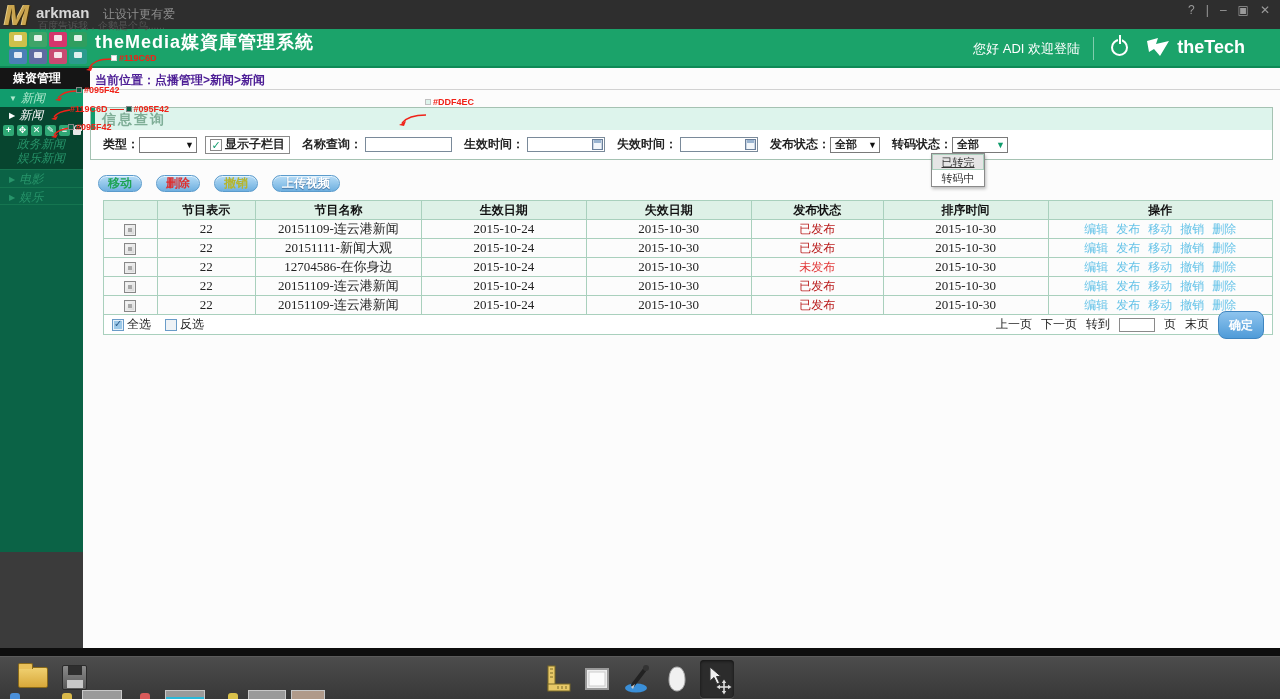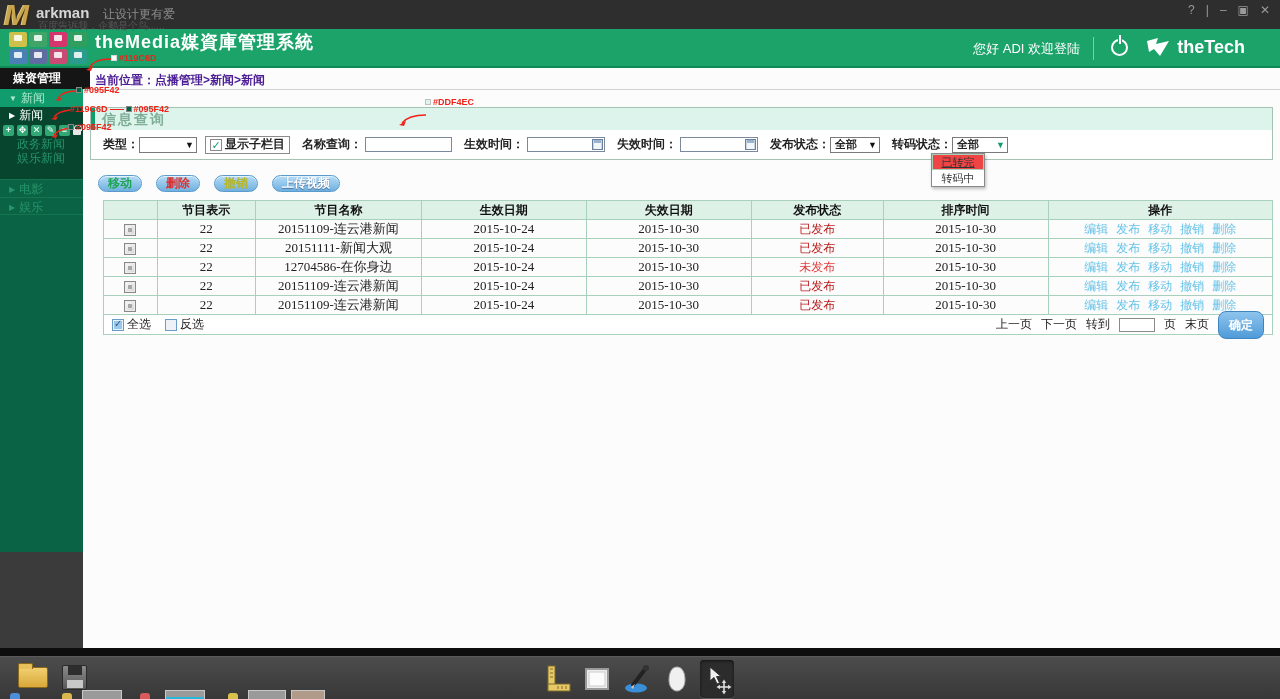--- a/index.html
+++ b/index.html
@@ -20,27 +20,27 @@
 .tile { border-radius:2px; position:relative; }
 .tile::after { content:""; position:absolute; left:5px; top:3px; width:8px; height:6px; background:rgba(255,255,255,.85); border-radius:1px; }
 .apptitle { position:absolute; left:95px; top:1px; font-size:18px; font-weight:bold; color:#fff; letter-spacing:1px; }
 .welcome { position:absolute; right:200px; top:11px; font-size:13px; color:#fff; }
 .hdr-div { position:absolute; right:186px; top:8px; width:1px; height:23px; background:rgba(255,255,255,.45); }
 .pwr { position:absolute; right:152px; top:10px; width:17px; height:17px; border:2px solid #fff; border-radius:50%; }
 .pwr::after { content:""; position:absolute; left:50%; top:-6px; margin-left:-1px; width:2px; height:9px; background:#fff; box-shadow:0 0 0 1px #1ba36a; }
 .brand { position:absolute; right:35px; top:7px; display:flex; align-items:center; gap:6px; color:#fff; font-size:18px; font-weight:bold; }
 
 
-.sidebar { position:absolute; left:0; top:68px; width:83px; height:484px; background:#0b6346; z-index:2; }
+.sidebar { position:absolute; left:0; top:68px; width:83px; height:484px; background:#0b6346; z-index:2;font-style:italic; }
 .sidehead { position:absolute; left:0; top:68px; width:90px; height:21px; background:#151515; color:#fff; font-size:12px; font-weight:bold; line-height:21px; padding-left:13px; z-index:3; }
 .snav { position:absolute; top:21px; left:0; width:83px; }
 .sitem { font-size:12px; line-height:18px; height:18px; padding-left:9px; color:#27946a; position:relative; cursor:pointer; }
 .sitem .arr { font-size:8px; margin-right:4px; vertical-align:1px; }
 .it-news1 { background:#119C6D; color:#aee8cd; }
-.selblock { background:#07452f; padding-bottom:14px; }
+.selblock { background:#07452f; padding-bottom:4px; }
 .it-news2 { color:#fff; height:16px; line-height:17px; }
 .iconrow { display:flex; gap:3px; padding-left:3px; height:14px; align-items:center; }
 .mic { width:11px; height:11px; background:#2fa875; border-radius:2px; color:#fff; font-size:9px; line-height:11px; text-align:center; font-weight:bold; }
 .lockic { width:8px; height:10px; position:relative; }
 .lockic::before { content:""; position:absolute; left:1px; top:0; width:6px; height:5px; border:1.5px solid #e8e8e8; border-bottom:none; border-radius:3px 3px 0 0; }
 .lockic::after { content:""; position:absolute; left:0; top:4px; width:8px; height:6px; background:#e8e8e8; border-radius:1px; }
 .subitem { height:14px; line-height:14px; padding-left:17px; }
 .it-movie,.it-ent { height:18px; line-height:18px; border-top:1px solid #157550; }
 .it-ent { border-bottom:1px solid #157550; }
 
@@ -60,21 +60,21 @@
 .chk { width:12px; height:12px; border:1px solid #8a8a8a; background:#fff; font-size:11px; line-height:11px; text-align:center; color:#119C6D; font-weight:bold; }
 .ti { height:15px; border:1px solid #7a8a9a; background:#fff; }
 .ti.name { width:87px; margin-left:3px; }
 .datewrap { position:relative; width:78px; height:15px; border:1px solid #7a8a9a; background:#fff; margin-left:3px; }
 .calic { position:absolute; right:1px; top:1px; width:11px; height:11px; border:1px solid #6a7f9a; background:linear-gradient(#9ab4d0 0 3px,#f2f6fa 3px); box-shadow:inset 3px 0 0 -2px #c8d4e2, inset -3px 0 0 -2px #c8d4e2; cursor:pointer; }
 .ml26{margin-left:26px;} .ml32{margin-left:32px;} .ml20{margin-left:20px;} .ml42{margin-left:42px;}
 
 
 .ddlist { position:absolute; left:848px; top:85px; width:54px; border:1px solid #8a8a8a; background:#fff; box-shadow:1px 2px 3px rgba(0,0,0,.25); z-index:30; font-size:11px; text-align:center; }
 .ddlist .opt { height:16px; line-height:16px; color:#333; cursor:pointer; }
-.ddlist .opt.hl { background:#ef4444; box-shadow:inset 0 0 0 1px #aacfbc;text-decoration:underline; }
+.ddlist .opt.hl { background:#e5e5e5; box-shadow:inset 0 0 0 1px #aacfbc;text-decoration:underline; }
 
 
 .actionrow { position:absolute; left:15px; top:107px; display:flex; gap:14px; }
 .abtn { height:17px; padding:0 9px; border:1px solid #5b9bcc; border-radius:9px; background:linear-gradient(#b6dcf6,#6fb0e0); font-size:12px; font-weight:bold; line-height:15px; cursor:pointer; box-shadow:inset 0 1px 0 #e2f2fc; }
 .t-green{color:#1fa455;} .t-red{color:#dd2f2f;} .t-yellow{color:#b5b52e;} .t-white{color:#fff; text-shadow:0 1px 1px #3a6a9a;}
 
 
 .tablewrap { position:absolute; left:20px; right:7px; top:132px; }
 table { width:100%; border-collapse:collapse; table-layout:fixed; }
 th,td { border:1px solid #a9d0bd; height:19px; text-align:center; font-size:12px; padding:0; overflow:hidden; }

